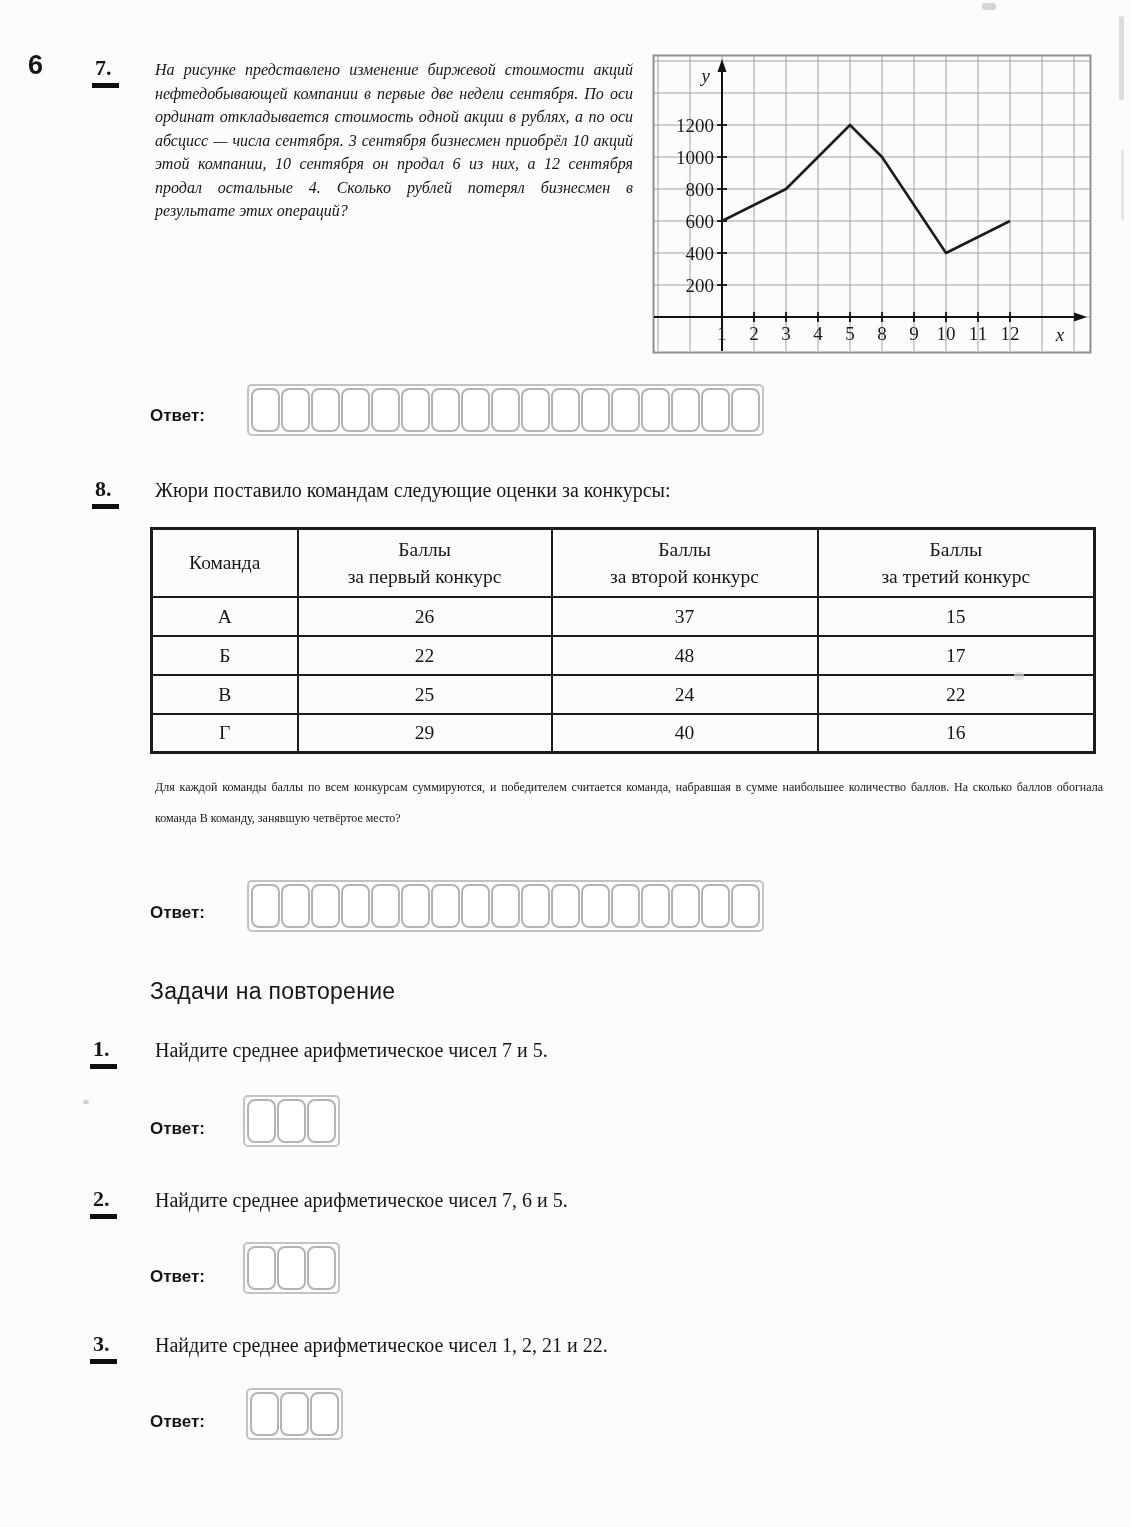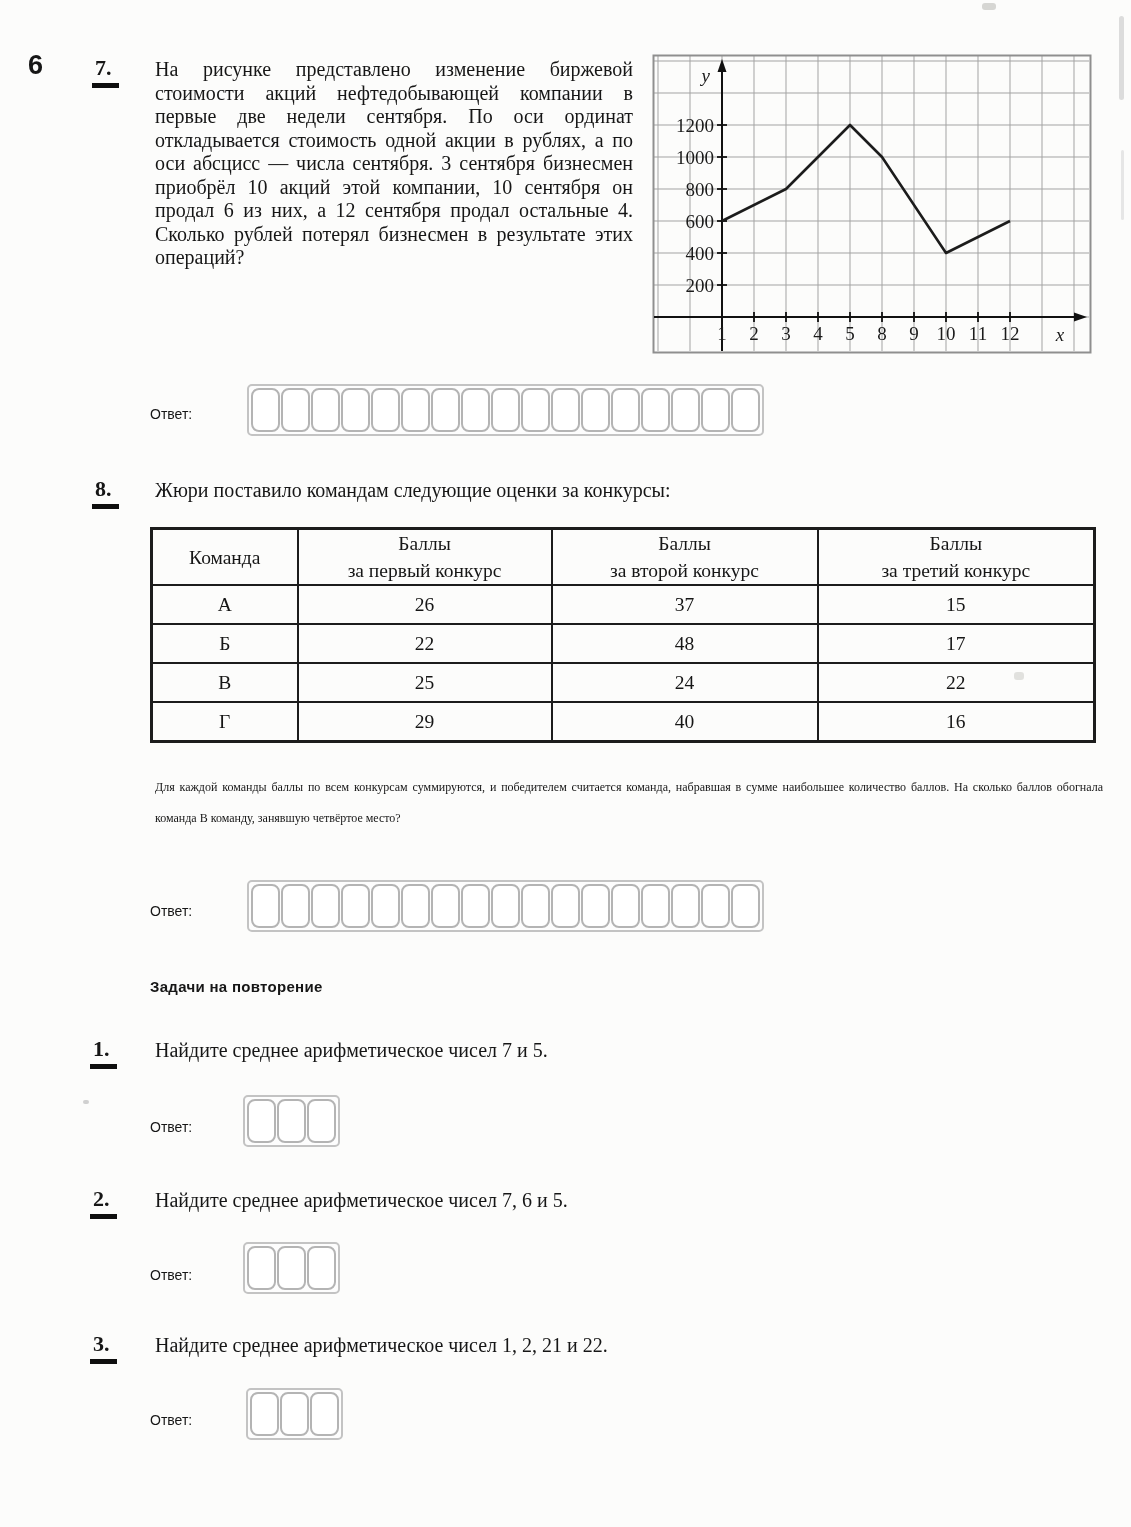--- a/index.html
+++ b/index.html
@@ -2,31 +2,31 @@
 <html><head>
 <meta charset="utf-8">
 <style>
   html,body{margin:0;padding:0;background:#e9e9e9;}
   .page{position:relative;width:1131px;height:1527px;background:#fcfcfb;
         font-family:"Liberation Serif",serif;color:#161616;overflow:hidden;}
   .abs{position:absolute;}
   .pagenum{font-family:"Liberation Sans",sans-serif;font-weight:bold;font-size:27px;}
   .pnum{display:inline-block;font-family:"Liberation Serif",serif;font-weight:bold;font-size:22px;
         border-bottom:5px solid #0e0e0e;padding:0 7px 2px 3px;}
-  .ptext{font-size:20px;line-height:23.5px;text-align:justify;}
+  .ptext{font-size:16px;line-height:23.5px;text-align:justify;font-style:italic;}
   .oneline{font-size:20px;white-space:nowrap;}
   .qtext{font-size:12px;line-height:31px;text-align:justify;}
-  .anslabel{font-family:"Liberation Sans",sans-serif;font-weight:normal;font-size:14px;}
-  .heading{font-family:"Liberation Sans",sans-serif;font-weight:bold;font-size:15px;letter-spacing:.3px;}
+  .anslabel{font-family:"Liberation Sans",sans-serif;font-weight:bold;font-size:17px;}
+  .heading{font-family:"Liberation Sans",sans-serif;font-weight:normal;font-size:23px;letter-spacing:.3px;}
   .strip{display:flex;gap:1px;border:2px solid #c3c3c3;border-radius:5px;padding:2px;background:#fdfdfd;width:max-content;}
   .acell{width:25px;height:40px;border:2px solid #b4b4b4;border-radius:8px;background:#fff;flex:none;box-sizing:content-box;}
   table.scores{border-collapse:collapse;table-layout:fixed;font-size:19.5px;border:3px solid #1c1c1c;}
   .scores th,.scores td{border:2.5px solid #1c1c1c;text-align:center;vertical-align:middle;
         font-weight:normal;padding:0;line-height:27px;}
-  .scores thead tr{height:56px;}
+  .scores thead tr{height:68px;}
   .scores tbody tr{height:39px;}
   svg text.tick{font-family:"Liberation Serif",serif;font-size:19px;fill:#1b1b1b;}
   svg text.axis-letter{font-family:"Liberation Serif",serif;font-style:italic;font-size:19px;fill:#1b1b1b;}
   .artifact{position:absolute;border-radius:3px;}
 </style>
 </head>
 <body>
 
 <div class="page">
 

